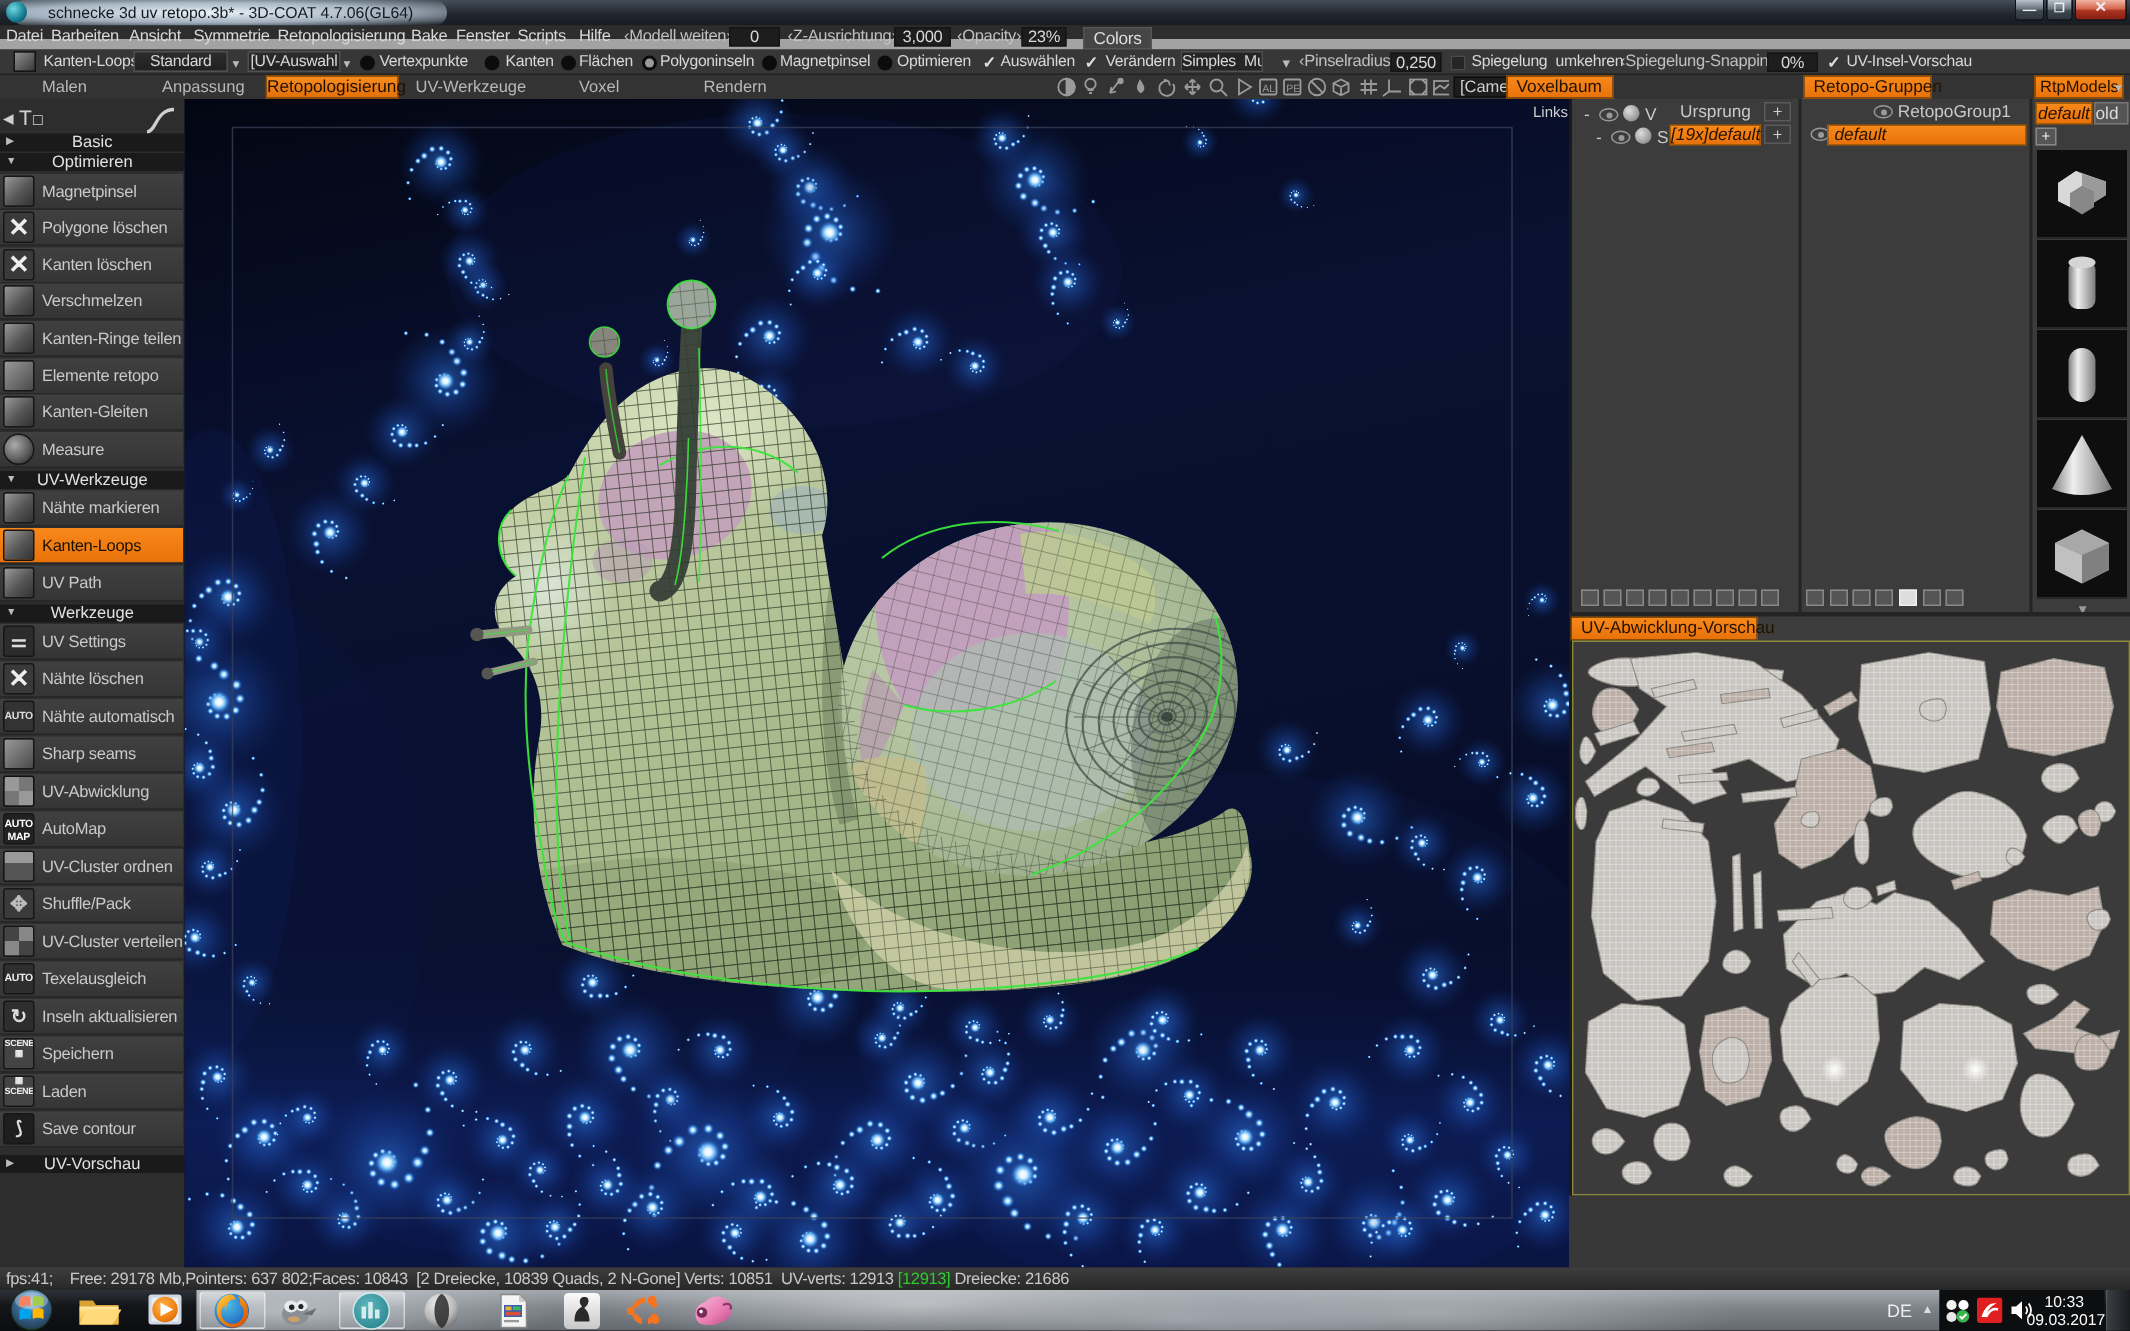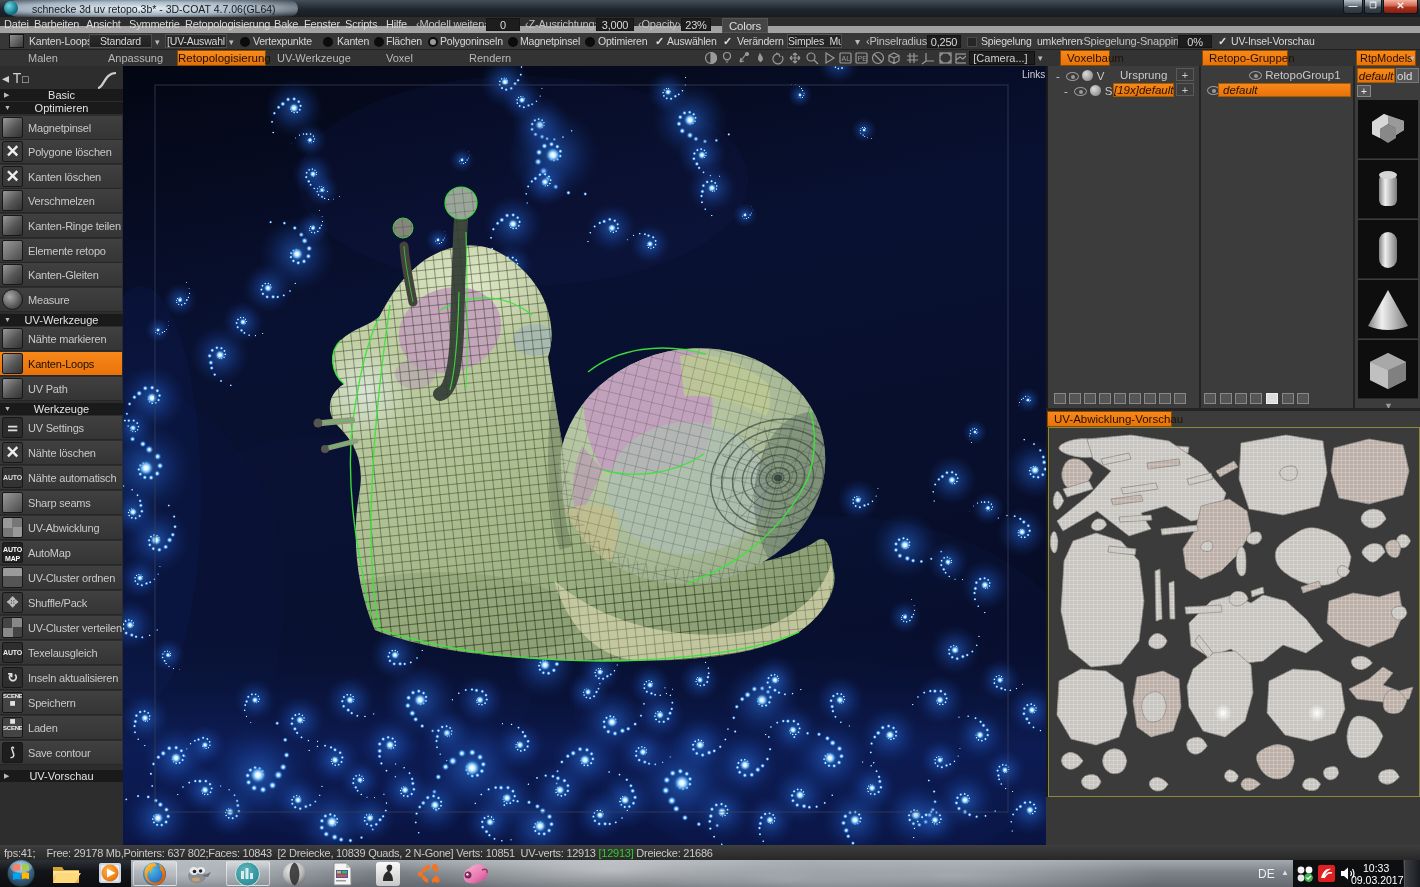--- a/index.html
+++ b/index.html
@@ -569,21 +569,21 @@
         <path d="M 290,236 C 286,216 282,196 281,180" stroke="#3ce43c" stroke-width="1" fill="none" opacity="0.7"></path>
         <path d="M 229,354 L 199,357" stroke="#8f9a80" stroke-width="6" stroke-linecap="round" fill="none"></path>
         <circle cx="195" cy="357" r="4.5" fill="#565650"></circle>
         <path d="M 233,375 L 205,382" stroke="#8f9a80" stroke-width="5" stroke-linecap="round" fill="none"></path>
         <circle cx="202" cy="383" r="4" fill="#565650"></circle>
         <path d="M 229,354 L 199,357 M 233,375 L 205,382" stroke="#3ce43c" stroke-width="0.8" fill="none" opacity="0.8"></path>
         <text x="899" y="12" fill="#cfcfcf" font-size="10" font-family="Liberation Sans">Links</text>
       </svg></div>
 
   <div id="rightpanels" class="abs"></div>
-  <div class="ptab abs" style="left:1060px;width:50px;">Voxelbaum</div>
+  <div class="ptab abs" style="left:1004px;width:72px;">Voxelbaum</div>
   <div class="ptab abs" style="left:1202px;width:86px;">Retopo-Gruppen</div>
   <div class="ptab abs" style="left:1356px;width:60px;padding:0 3px;font-size:11px;">RtpModels</div>
   <span class="abs" style="left:1410px;top:53px;color:#bbb;font-size:9px;">▾</span>
 
   <div class="abs" style="left:1046px;top:66px;width:2px;height:779px;background:#1a1a1a;"></div>
   <div class="abs" style="left:1199px;top:66px;width:2px;height:342px;background:#242424;"></div>
   <div class="abs" style="left:1353px;top:66px;width:2px;height:342px;background:#242424;"></div>
 
   <div class="prow" style="left:1056px;top:69px;">-&nbsp;&nbsp;<span class="eye"></span>&nbsp;<span style="display:inline-block;width:11px;height:11px;border-radius:50%;background:radial-gradient(circle at 35% 35%,#ddd,#777);position:relative;top:1px;"></span>&nbsp;V</div>
   <div class="prow" style="left:1120px;top:69px;color:#c9c9c9;">Ursprung</div>

